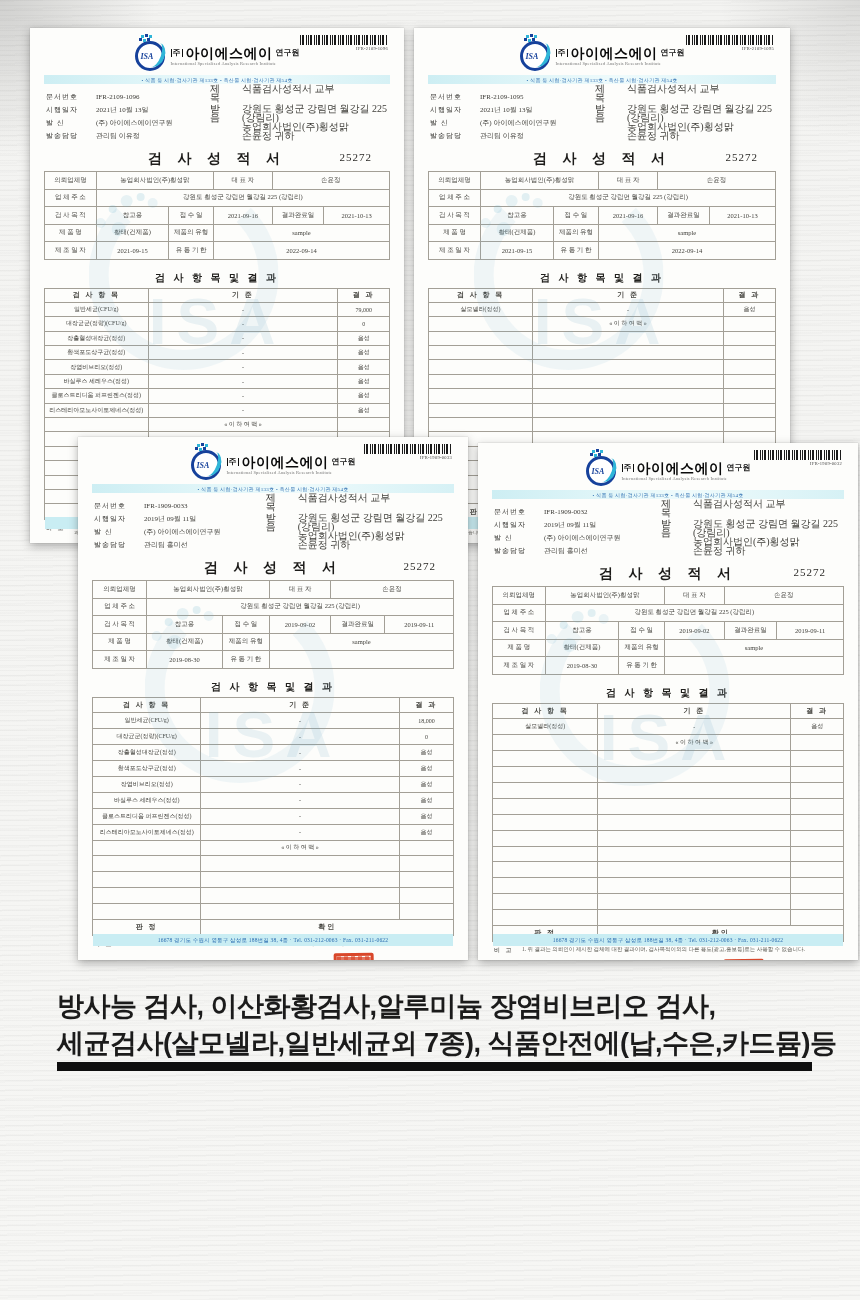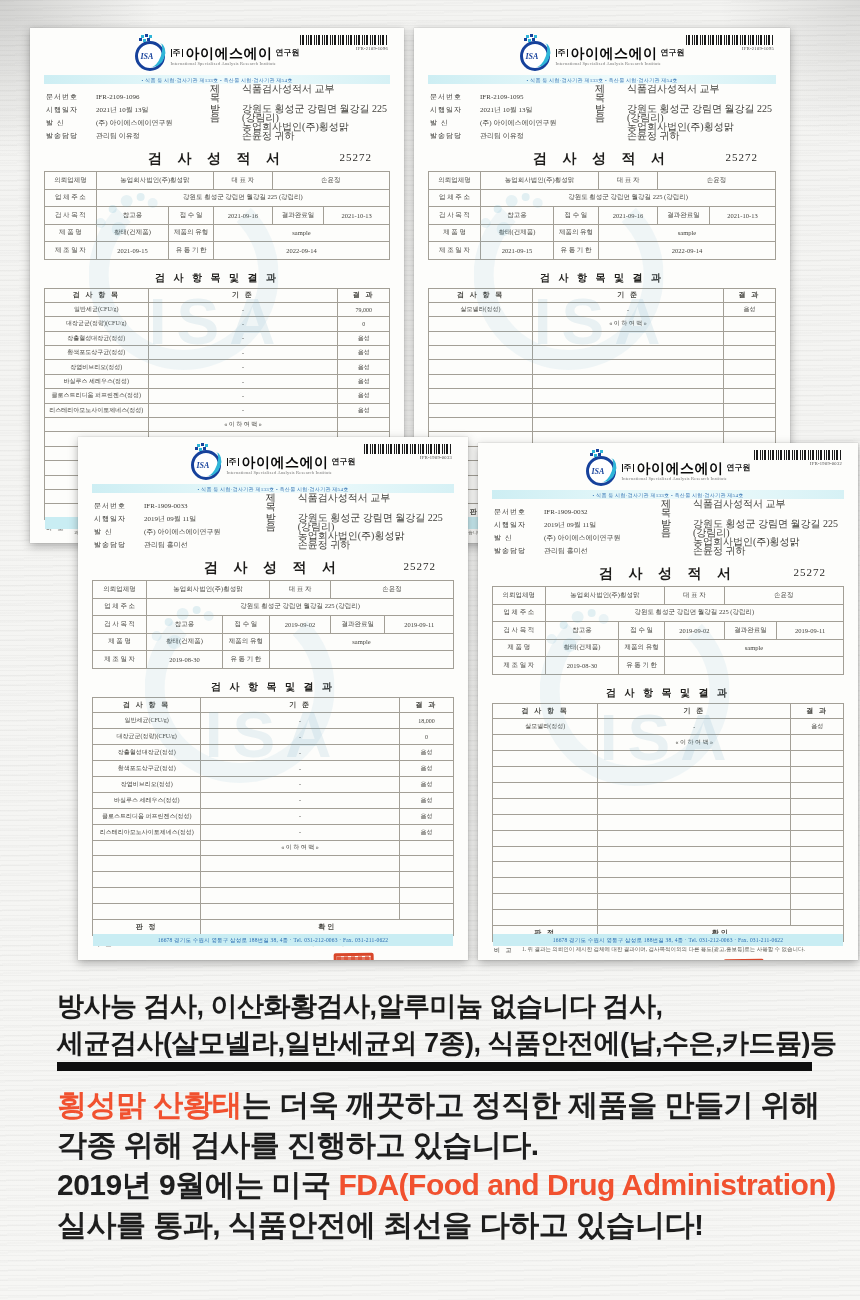--- a/index.html
+++ b/index.html
@@ -966,26 +966,20 @@
       </div>
 
       <div class="footer-strip">
         <span>16678 경기도 수원시 영통구 삼성로 188번길 38, 4층 · Tel. 031-212-0063 · Fax. 031-211-0622</span>
       </div>
 
       <div class="watermark">ISA</div>
     </div>
 
   <div class="summary">
-    <div>방사능 검사, 이산화황검사,알루미늄 없습니다 검사,</div>
+    <div>방사능 검사, 이산화황검사,알루미늄 장염비브리오 검사,</div>
     <div>세균검사(살모넬라,일반세균외 7종), 식품안전에(납,수은,카드뮴)등</div>
   </div>
 
   <div class="summary-bar"></div>
 
-  <div class="promo">
-    <div><span style="color: rgb(241, 81, 47);">횡성맑 산황태</span><span>는 더욱 깨끗하고 정직한 제품을 만들기 위해</span></div>
-    <div>각종 위해 검사를 진행하고 있습니다.</div>
-    <div><span>2019년 9월에는 미국 </span><span style="color: rgb(241, 81, 47);">FDA(Food and Drug Administration)</span></div>
-    <div>실사를 통과, 식품안전에 최선을 다하고 있습니다!</div>
-  </div>
 
 </div>
 
 </body></html>

